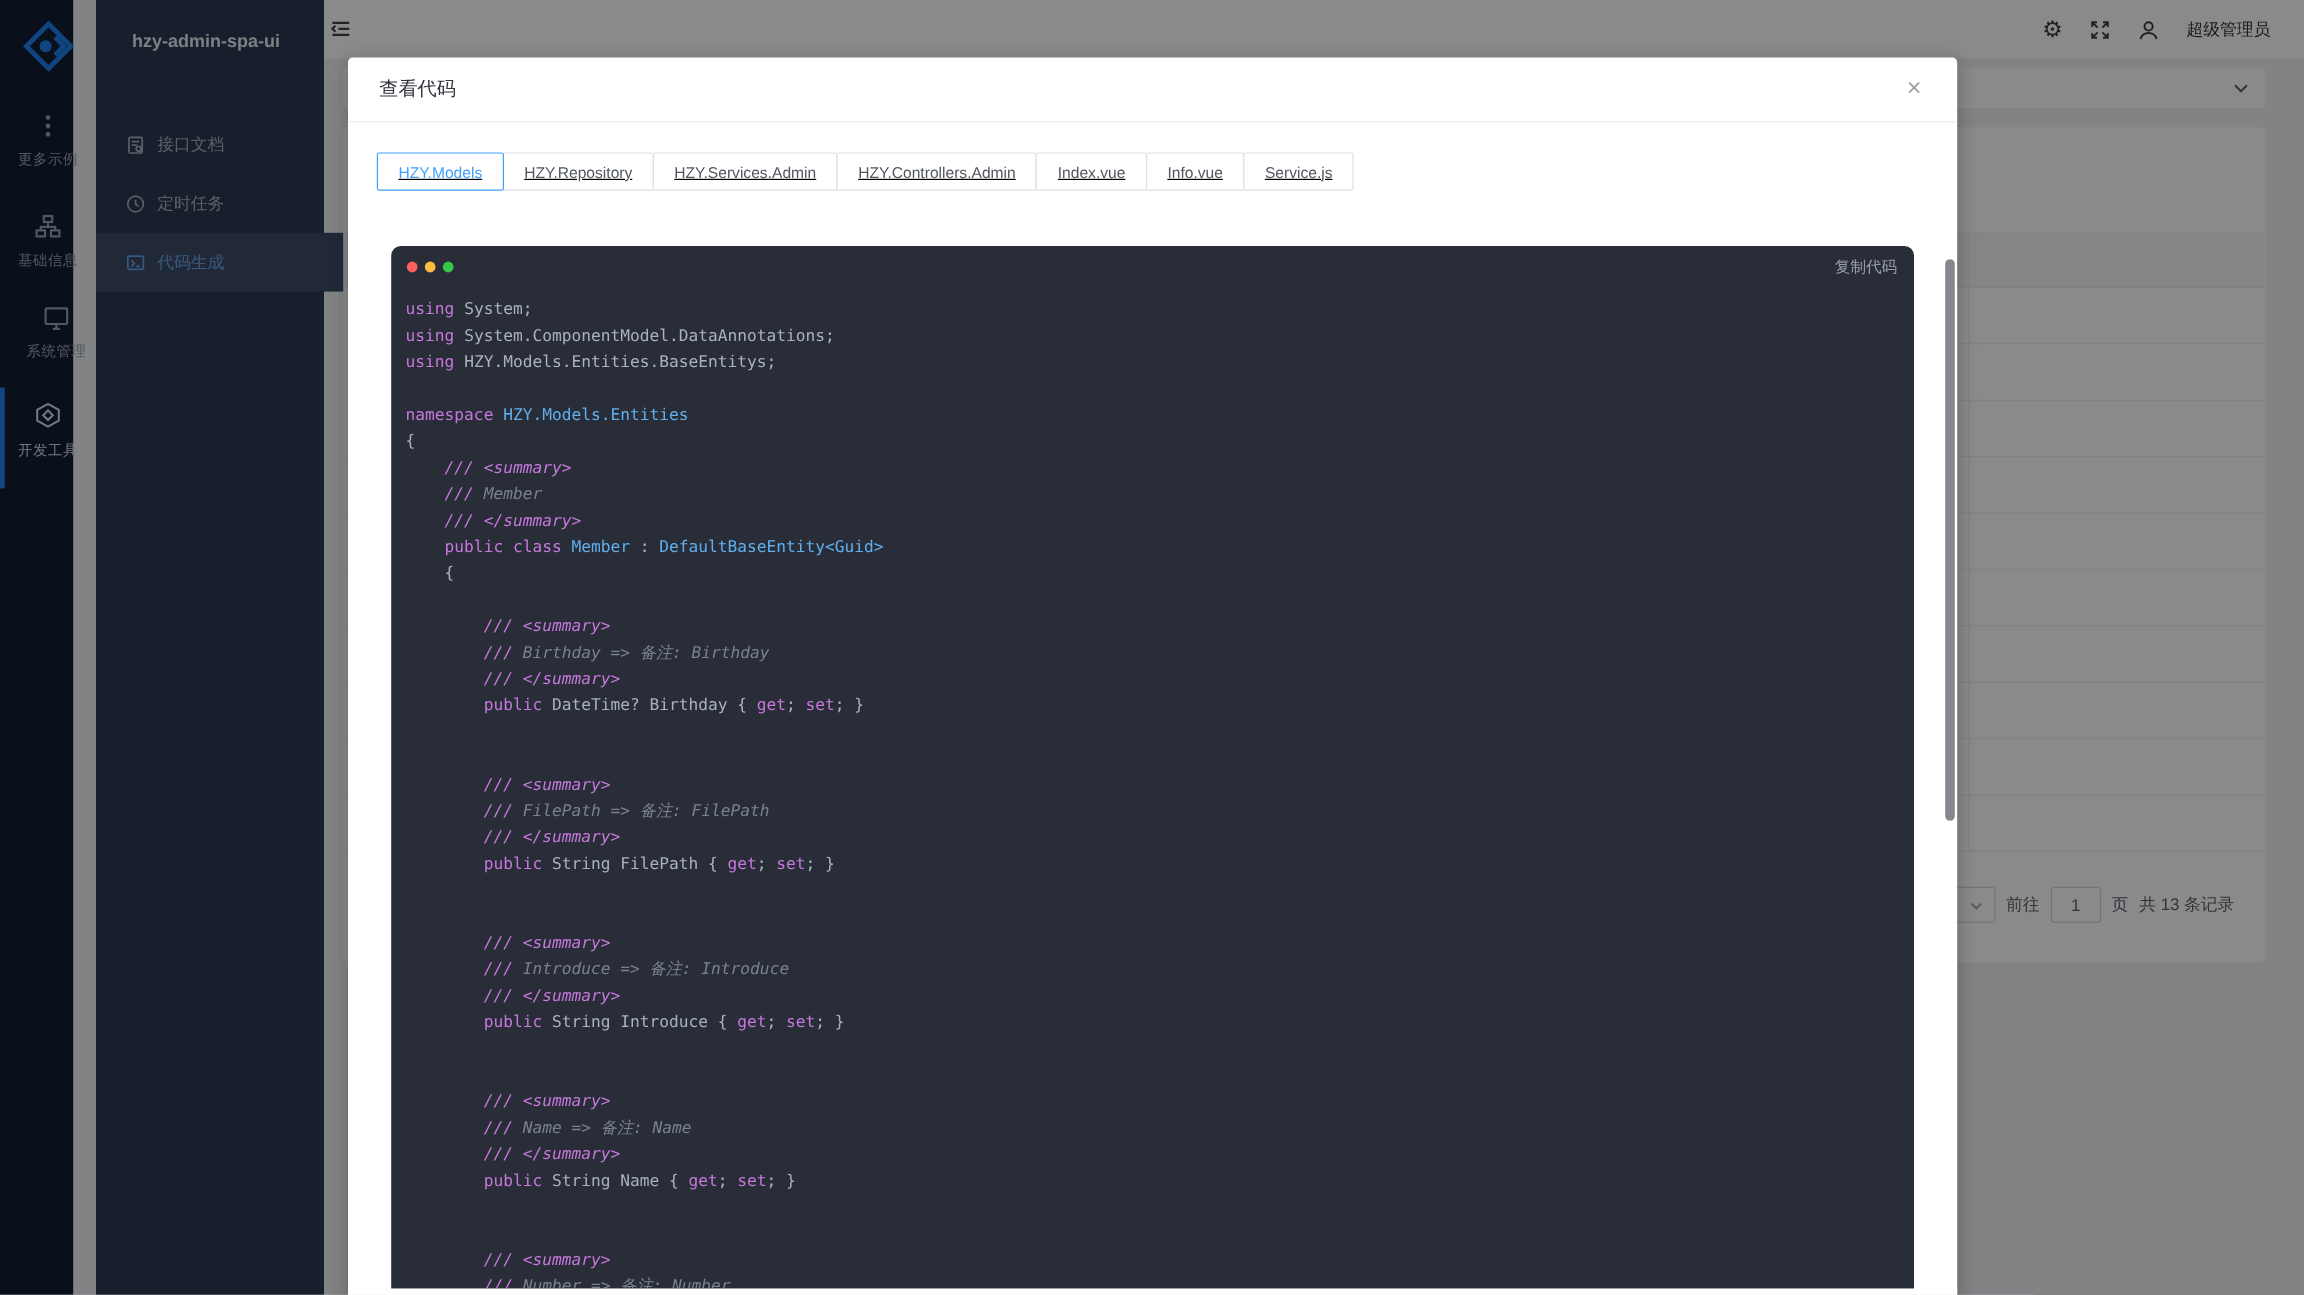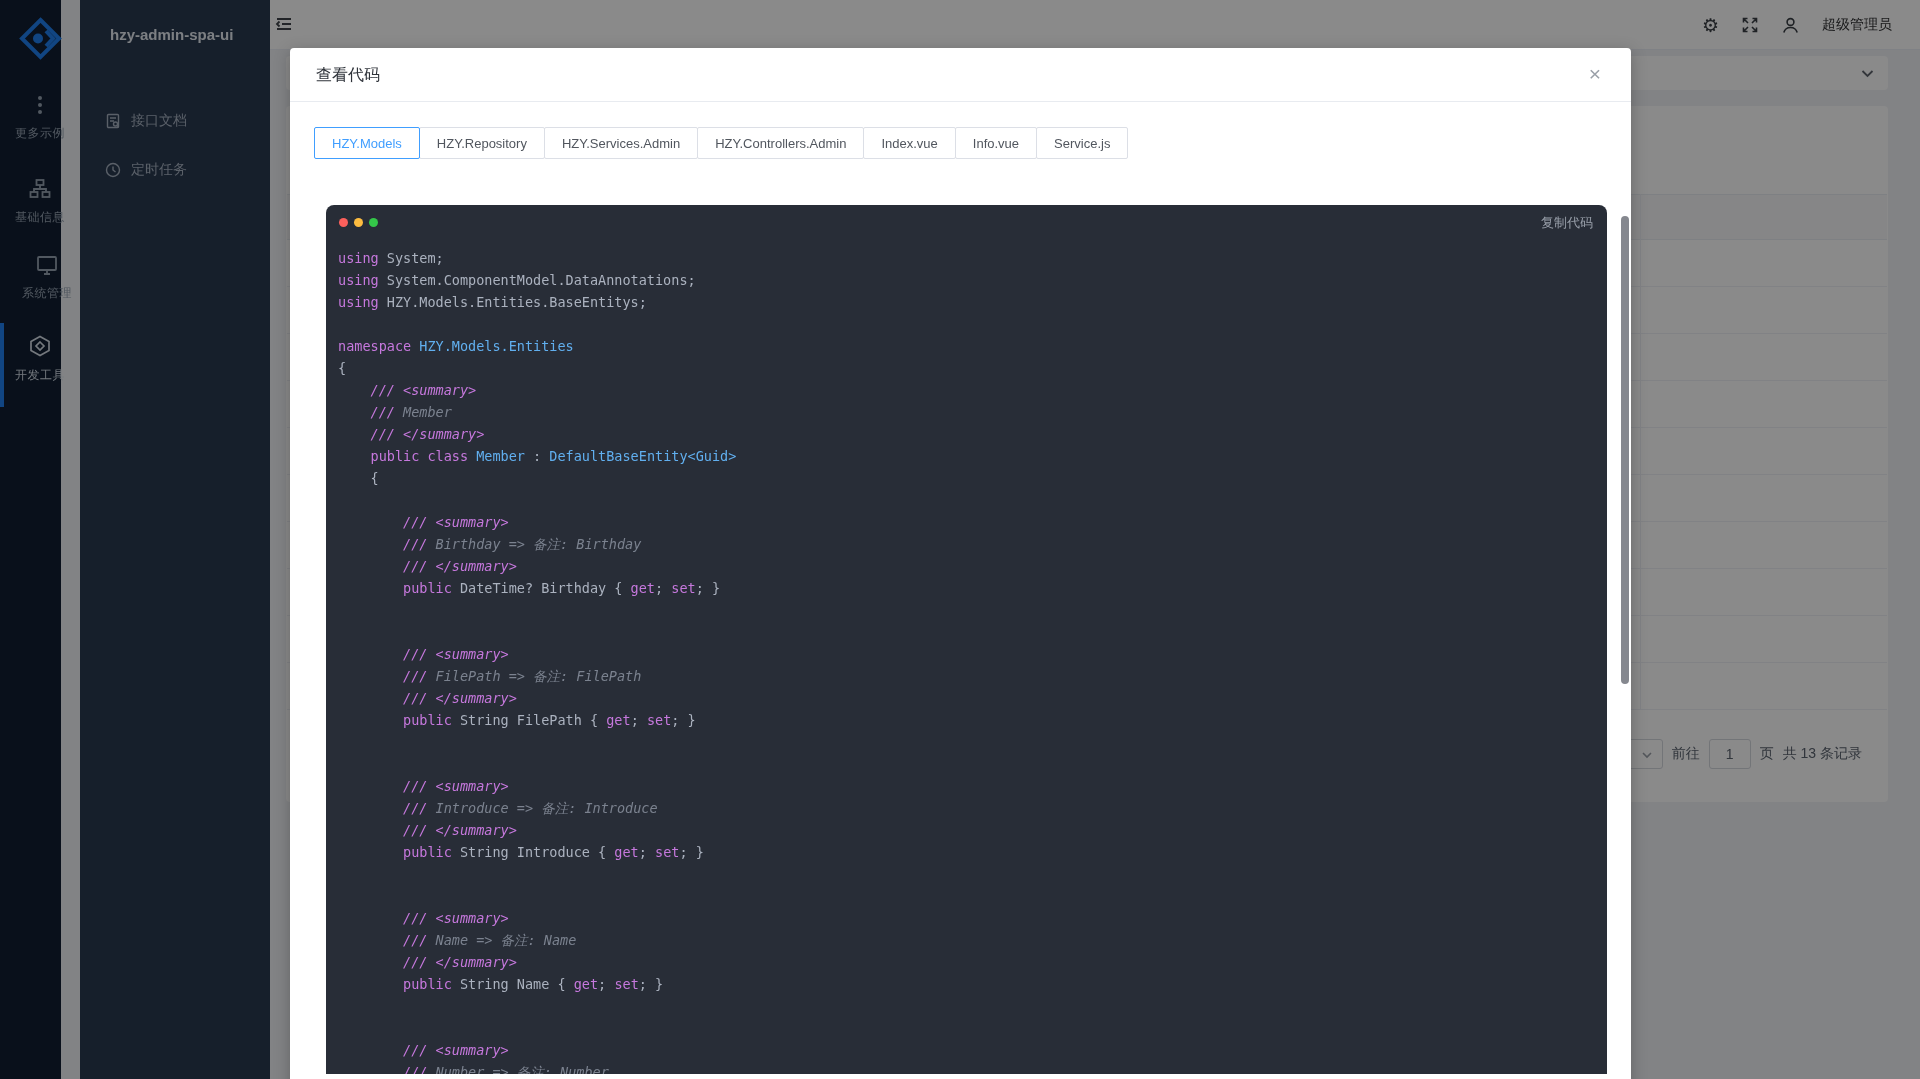--- a/index.html
+++ b/index.html
@@ -43,21 +43,21 @@
   .pg-input { width:42px; height:30px; border:1px solid #d4d8de; border-radius:3px; text-align:center; line-height:28px; font-size:14px; color:#5c6470; background:#fff; }
 
   
   .overlay { position:absolute; inset:0; background:rgba(0,0,0,.46); z-index:50; }
 
   
   .modal { position:absolute; left:290px; top:0; width:1341px; height:1079px; background:#fff; border-radius:4px; box-shadow:0 4px 16px rgba(0,0,0,.25); z-index:100;margin-top:48px; }
   .m-header { position:relative; height:54px; border-bottom:1px solid #e8ebf0; }
   .m-title { position:absolute; left:26px; top:0; line-height:54px; font-size:16px; color:#2f333a; }
   .m-close { position:absolute; right:22px; top:12px; width:28px; height:28px; border:none; background:none; font-size:21px; color:#9aa0a8; cursor:pointer; line-height:28px; }
-  .m-body { position:absolute; top:55px; bottom:53px; left:0; right:0; padding:24px 16px 0 24px; overflow:hidden; }
+  .m-body { position:absolute; top:55px; bottom:53px; left:0; right:0; padding:24px 28px 0 24px; overflow:hidden;text-decoration:underline; }
   .tabs { display:flex; }
   .tab { height:32px; padding:0 17px; border:1px solid #dcdfe6; margin-left:-1px; background:#fff; font-size:13px; color:#51565e; border-radius:2px; cursor:pointer; font-family:"Liberation Sans",sans-serif; }
   .tab:first-child { margin-left:0; }
   .tab.active { border-color:#409eff; color:#409eff; position:relative; z-index:2; }
 
   .code-win { position:relative; margin:46px 8px 0 12px; height:869px; background:#282d37; border-radius:8px 8px 0 0; overflow:hidden; }
   .dots { position:absolute; left:13px; top:13px; display:flex; gap:6px; }
   .dot { width:9px; height:9px; border-radius:50%; }
   .dot.r { background:#fc605c; } .dot.y { background:#fdbc40; } .dot.g { background:#34c749; }
   .copy-btn { position:absolute; right:14px; top:9px; background:none; border:none; font-size:13px; color:#9aa0ab; cursor:pointer; font-family:"Liberation Sans",sans-serif; }
@@ -150,20 +150,29 @@
   <div class="s-item" style="top:145px;">
     <span>
       <svg width="16" height="16" viewBox="0 0 16 16" fill="none" stroke="currentColor" stroke-width="1.4">
           <circle cx="8" cy="8" r="6.5"></circle>
           <path d="M8 4.5V8l2.5 2"></path>
         </svg>
     </span>
     <span>定时任务</span>
   </div>
 
+  <div class="s-item active" style="top:194px;">
+    <span>
+      <svg width="16" height="16" viewBox="0 0 16 16" fill="none" stroke="currentColor" stroke-width="1.4">
+          <rect x="1.5" y="2.5" width="13" height="11" rx="1.5"></rect>
+          <path d="M4.5 6l2.5 2.5L4.5 11M8.5 11h3"></path>
+        </svg>
+    </span>
+    <span>代码生成</span>
+  </div>
 </div>
 
 <div class="main">
   <div class="top-header">
     <span class="fold-frag">
       <svg width="20" height="20" viewBox="0 0 20 20" fill="none" stroke="#3f444a" stroke-width="1.8">
           <path d="M3 5h14M8 10h9M3 15h14M5.5 7.5L3 10l2.5 2.5"></path>
         </svg>
     </span>
     <div class="hdr-right">

